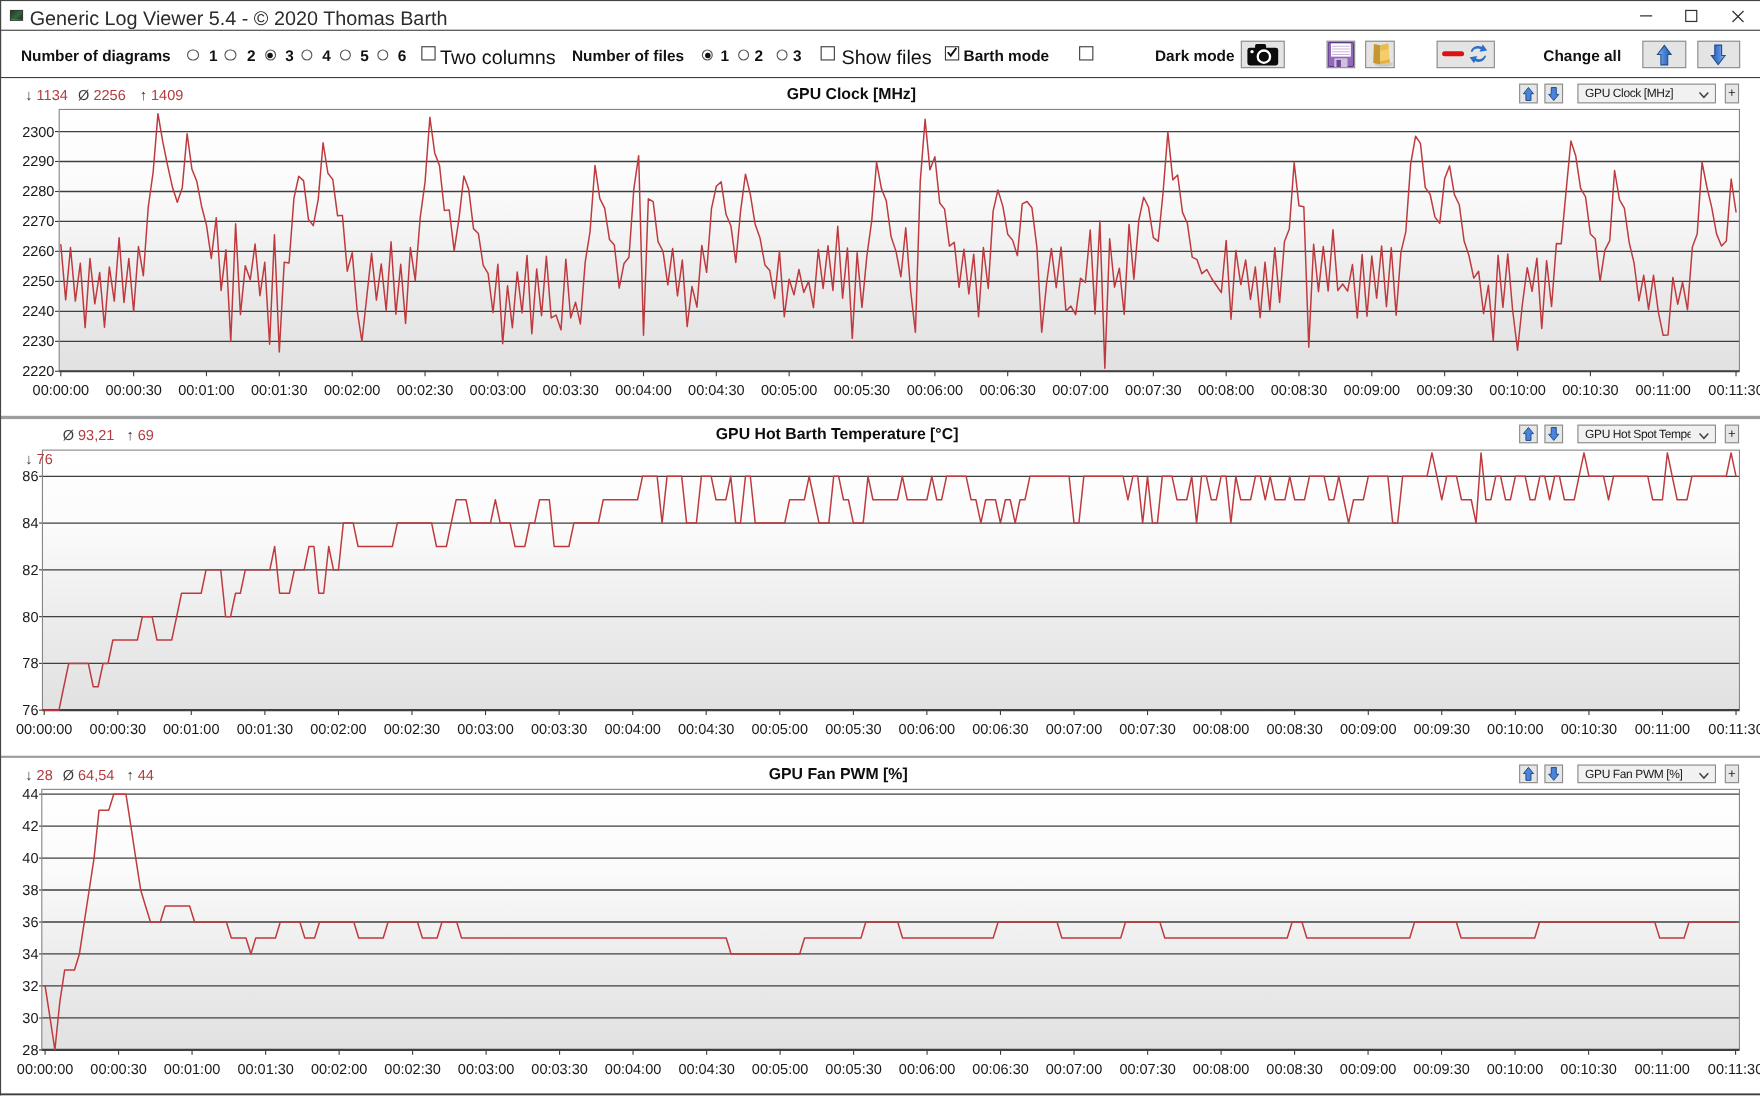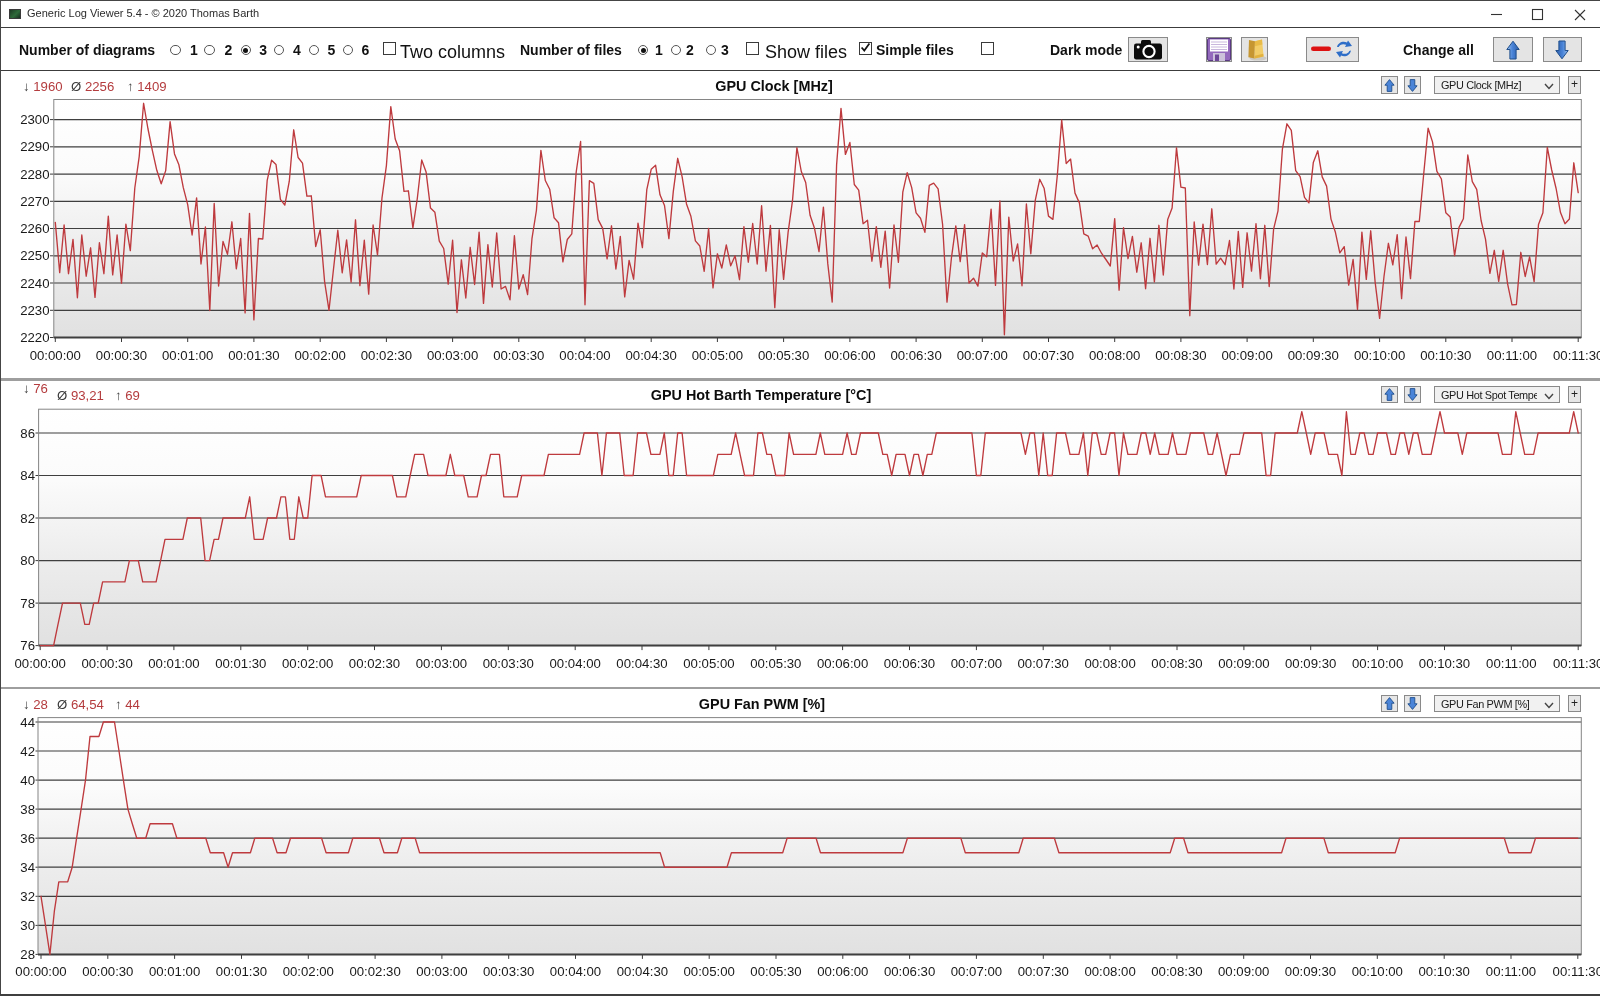--- a/index.html
+++ b/index.html
@@ -2,21 +2,21 @@
 <html><head><meta charset="utf-8">
 <style>
 * { margin:0; padding:0; box-sizing:border-box; }
 html,body { width:1600px; height:996px; overflow:hidden; background:#fff;
   font-family:"Liberation Sans", sans-serif; position:relative; }
 .abs { position:absolute; }
 .titlebar { position:absolute; left:0; top:0; width:1600px; height:27px; background:#fff;
   border-top:1px solid #454545; border-left:1px solid #454545; }
 .tb-icon { position:absolute; left:7.5px; top:8px; width:12px; height:10px;
   background:linear-gradient(135deg,#1d3b24,#2e6b3a 55%,#173020); border:1px solid #3a3a3a; }
-.tb-text { position:absolute; left:26px; top:6px; font-size:11px; color:#2b2b2b;text-align:right; }
+.tb-text { position:absolute; left:26px; top:6px; font-size:18px; color:#2b2b2b;text-align:right; }
 .toolbar { position:absolute; left:0; top:27px; width:1600px; height:44px; background:#fff;
   border-top:1.5px solid #3c3c3c; border-bottom:1.5px solid #3c3c3c; border-left:1px solid #454545; }
 .tblabel { position:absolute; font-size:14px; font-weight:bold; color:#111; top:41.5px; }
 .tblabel2 { position:absolute; font-size:18px; color:#111; top:41.5px; }
 .radio { position:absolute; width:10.6px; height:10.6px; border:1.2px solid #555; border-radius:50%;
   background:#fff; }
 .rdot { position:absolute; left:1.7px; top:1.7px; width:5.2px; height:5.2px; border-radius:50%; background:#111; }
 .cbox { position:absolute; width:13px; height:13px; border:1.5px solid #3a3a3a; background:#fff; }
 .cbox svg { position:absolute; left:-1px; top:-2px; }
 .btn { position:absolute; background:#e4e4e4; border:1px solid #8a8a8a; display:flex;
@@ -316,21 +316,21 @@
 <div class="tblabel" style="left:686px">2</div>
 <span class="radio" style="left:705.7px;top:44.9px"></span>
 <div class="tblabel" style="left:721px">3</div>
 <span class="cbox" style="left:746px;top:42px"></span>
 <div class="tblabel2" style="left:765px">Show files</div>
 <span class="cbox" style="left:859px;top:42px">
     <svg width="13" height="13" viewBox="0 0 13 13">
       <path d="M2.6 6.5 L5.3 9.6 L10.4 2.6" fill="none" stroke="#111" stroke-width="1.7"></path>
     </svg>
   </span>
-<div class="tblabel" style="left:876px">Simple files</div>
+<div class="tblabel" style="left:876px">Barth mode</div>
 <span class="cbox" style="left:981px;top:42px"></span>
 <div class="tblabel" style="left:1050px">Dark mode</div>
 <div class="btn" style="left:1128px;top:36.5px;width:40px;height:25.5px">
     <svg width="30" height="21" viewBox="0 0 30 21">
 <rect x="1" y="4.5" width="28" height="16" rx="2.2" fill="#0b0b0b"></rect>
 <rect x="8" y="1" width="10" height="6" rx="1.5" fill="#0b0b0b"></rect>
 <circle cx="16" cy="12.5" r="5.6" fill="none" stroke="#ffffff" stroke-width="2.1"></circle>
 <circle cx="5.2" cy="8" r="1.5" fill="#ffffff"></circle>
 </svg>
   </div>
@@ -374,21 +374,21 @@
   </div>
 <div class="btn" style="left:1542.5px;top:37px;width:39.5px;height:25px">
     <svg width="16" height="20" viewBox="0 0 16 20">
       <g transform="rotate(180 8 10)">
         <path d="M8 1.2 L14.2 9.5 L11.1 9.5 L11.1 19 L4.9 19 L4.9 9.5 L1.8 9.5 Z" fill="url(#barrow)" stroke="#1f4e8c" stroke-width="1"></path>
       </g>
     </svg>
   </div>
 <div class="sep" style="top:378px"></div>
 <div class="sep" style="top:686.5px"></div>
-<div class="stat" style="left:23px;top:79px"><span class="sa">↓</span> <span class="sn">1960</span></div>
+<div class="stat" style="left:23px;top:79px"><span class="sa">↓</span> <span class="sn">1134</span></div>
 <div class="stat" style="left:71px;top:79px"><span class="sa">Ø</span> <span class="sn">2256</span></div>
 <div class="stat" style="left:127px;top:79px"><span class="sa">↑</span> <span class="sn">1409</span></div>
 <div class="ptitle" style="left:574px;top:78px">GPU Clock [MHz]</div>
 <div class="pbtn" style="left:1380.5px;top:76.4px">
     <svg width="11" height="13" viewBox="0 0 11 13">
       <g>
         <path d="M5.5 0.6 L10.1 6.2 L7.8 6.2 L7.8 12.4 L3.2 12.4 L3.2 6.2 L0.9 6.2 Z" fill="#4a84d8" stroke="#1f4e8c" stroke-width="0.9"></path>
       </g>
     </svg>
   </div>
@@ -401,21 +401,21 @@
   </div>
 <div class="ddrop" style="left:1434px;top:76.4px">
     <span class="ddt">GPU Clock [MHz]</span>
     <span class="ddc">
       <svg width="10" height="7" viewBox="0 0 10 7">
         <path d="M1 1 L5 5.4 L9 1" fill="none" stroke="#444" stroke-width="1.4"></path>
       </svg>
     </span>
   </div>
 <div class="plusbtn" style="left:1567.7px;top:76.4px">+</div>
-<div class="stat" style="left:23px;top:381px"><span class="sa">↓</span> <span class="sn">76</span></div>
+<div class="stat" style="left:23px;top:410px"><span class="sa">↓</span> <span class="sn">76</span></div>
 <div class="stat" style="left:57px;top:388px"><span class="sa">Ø</span> <span class="sn">93,21</span></div>
 <div class="stat" style="left:115px;top:388px"><span class="sa">↑</span> <span class="sn">69</span></div>
 <div class="ptitle" style="left:561px;top:387px">GPU Hot Barth Temperature [°C]</div>
 <div class="pbtn" style="left:1380.5px;top:386px">
     <svg width="11" height="13" viewBox="0 0 11 13">
       <g>
         <path d="M5.5 0.6 L10.1 6.2 L7.8 6.2 L7.8 12.4 L3.2 12.4 L3.2 6.2 L0.9 6.2 Z" fill="#4a84d8" stroke="#1f4e8c" stroke-width="0.9"></path>
       </g>
     </svg>
   </div>

